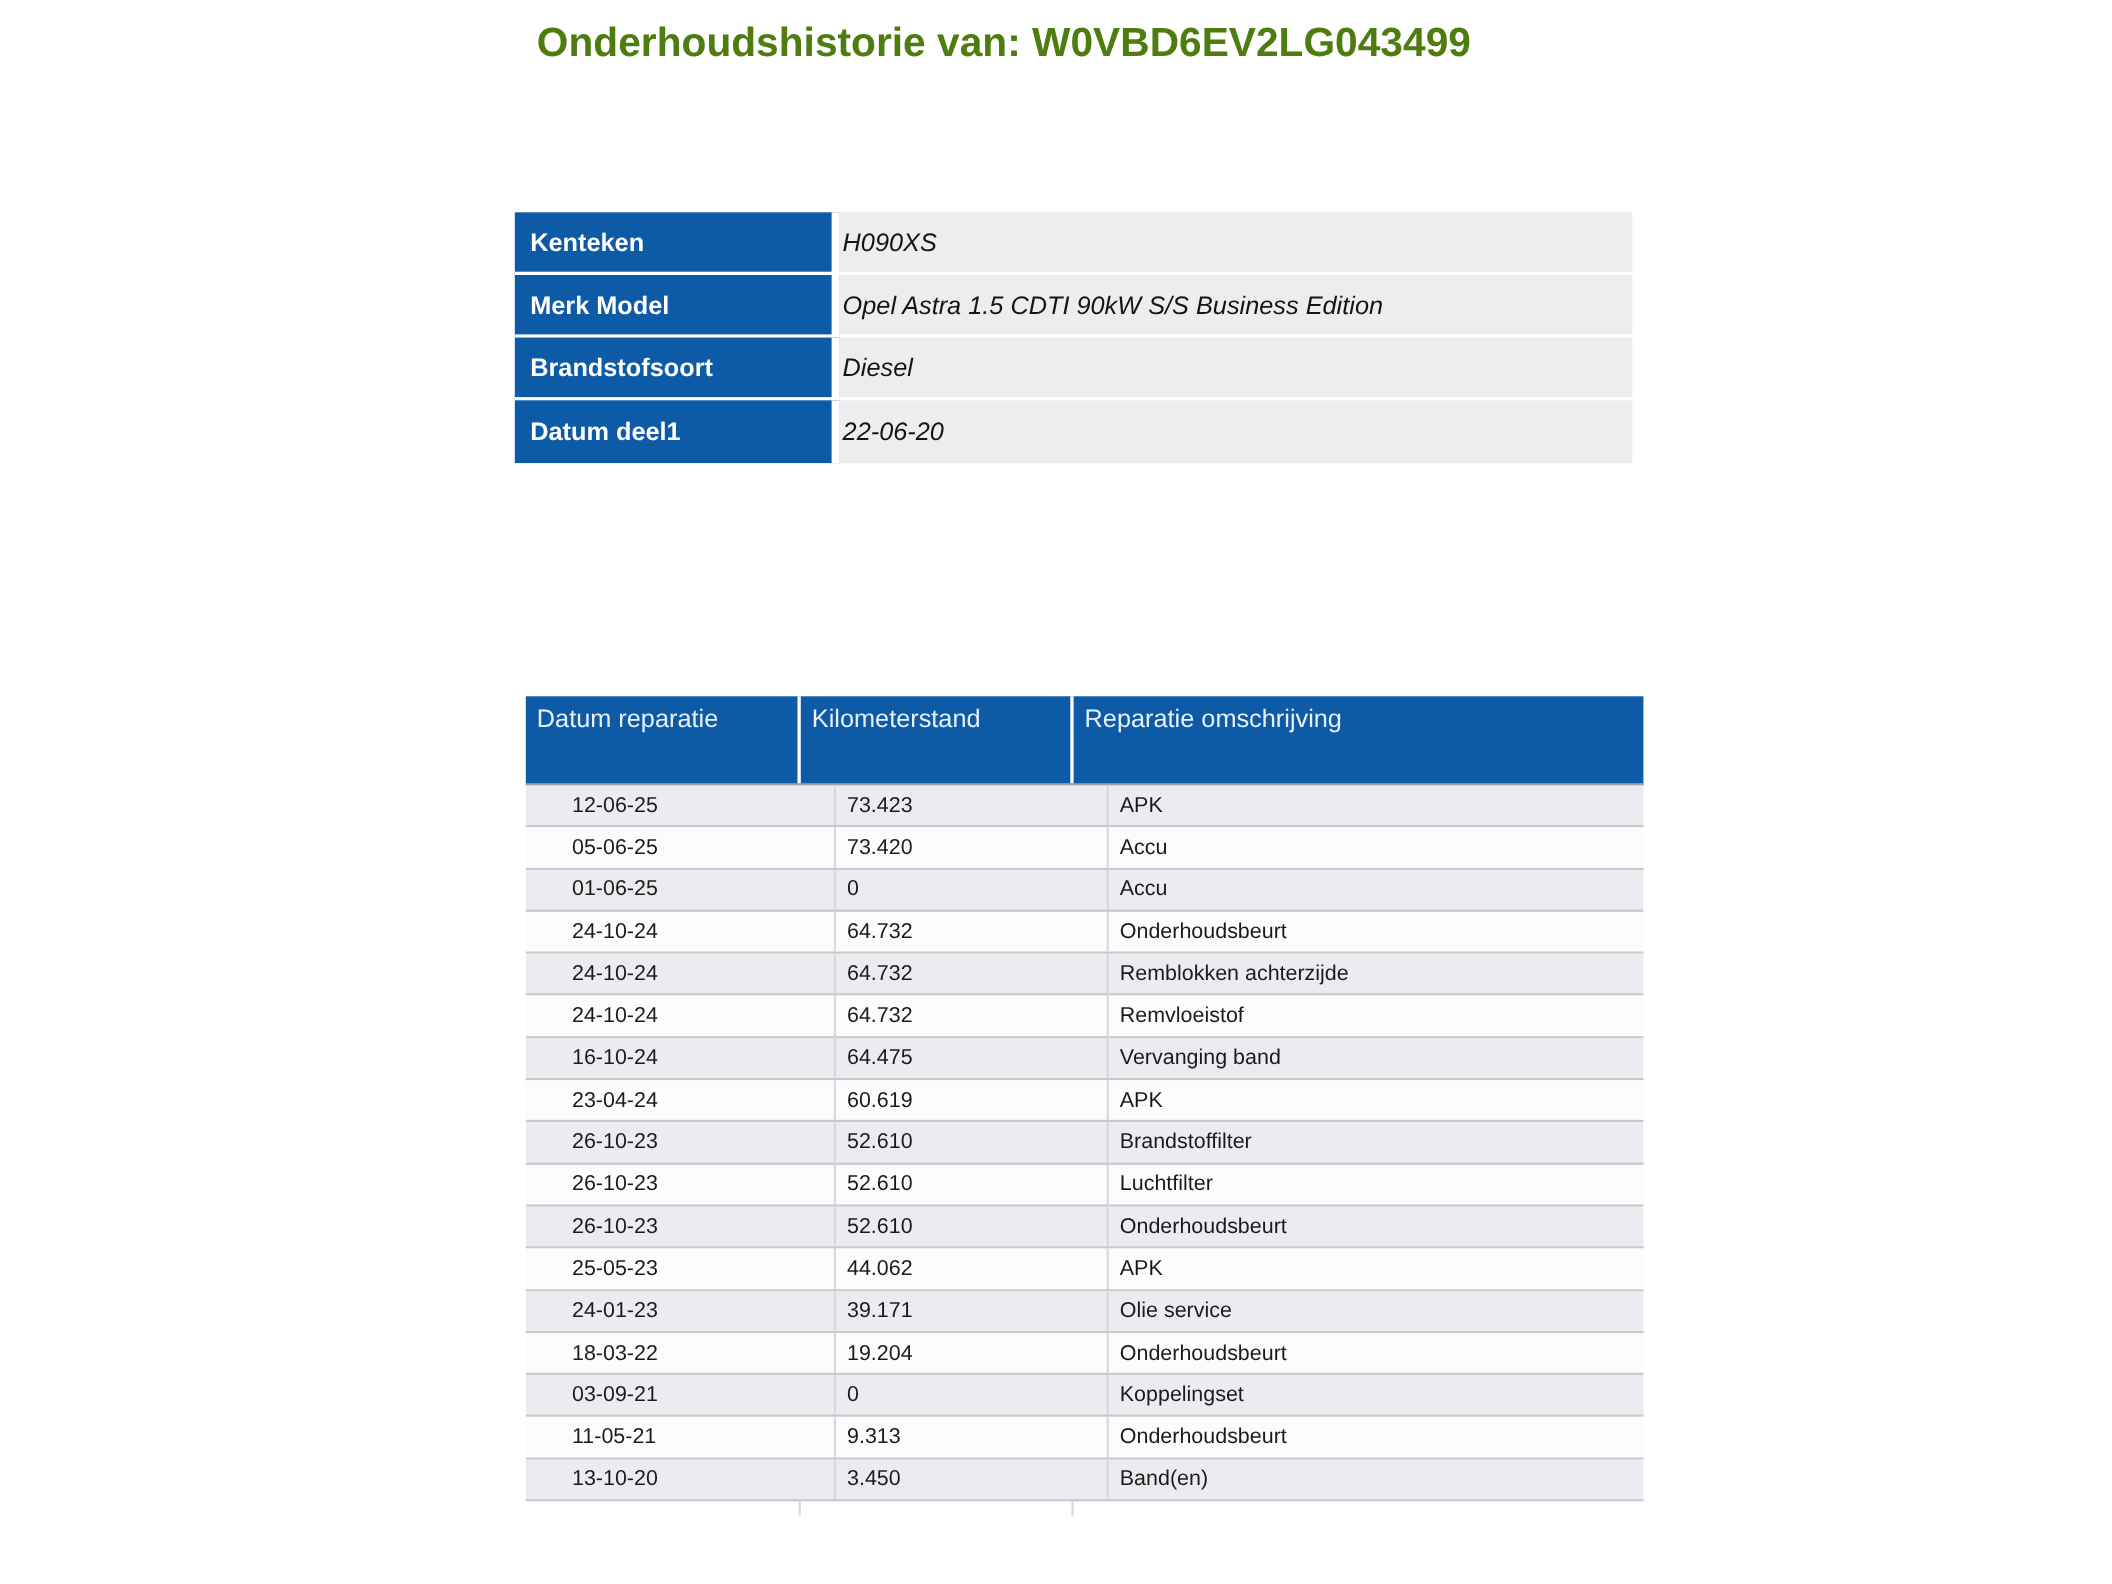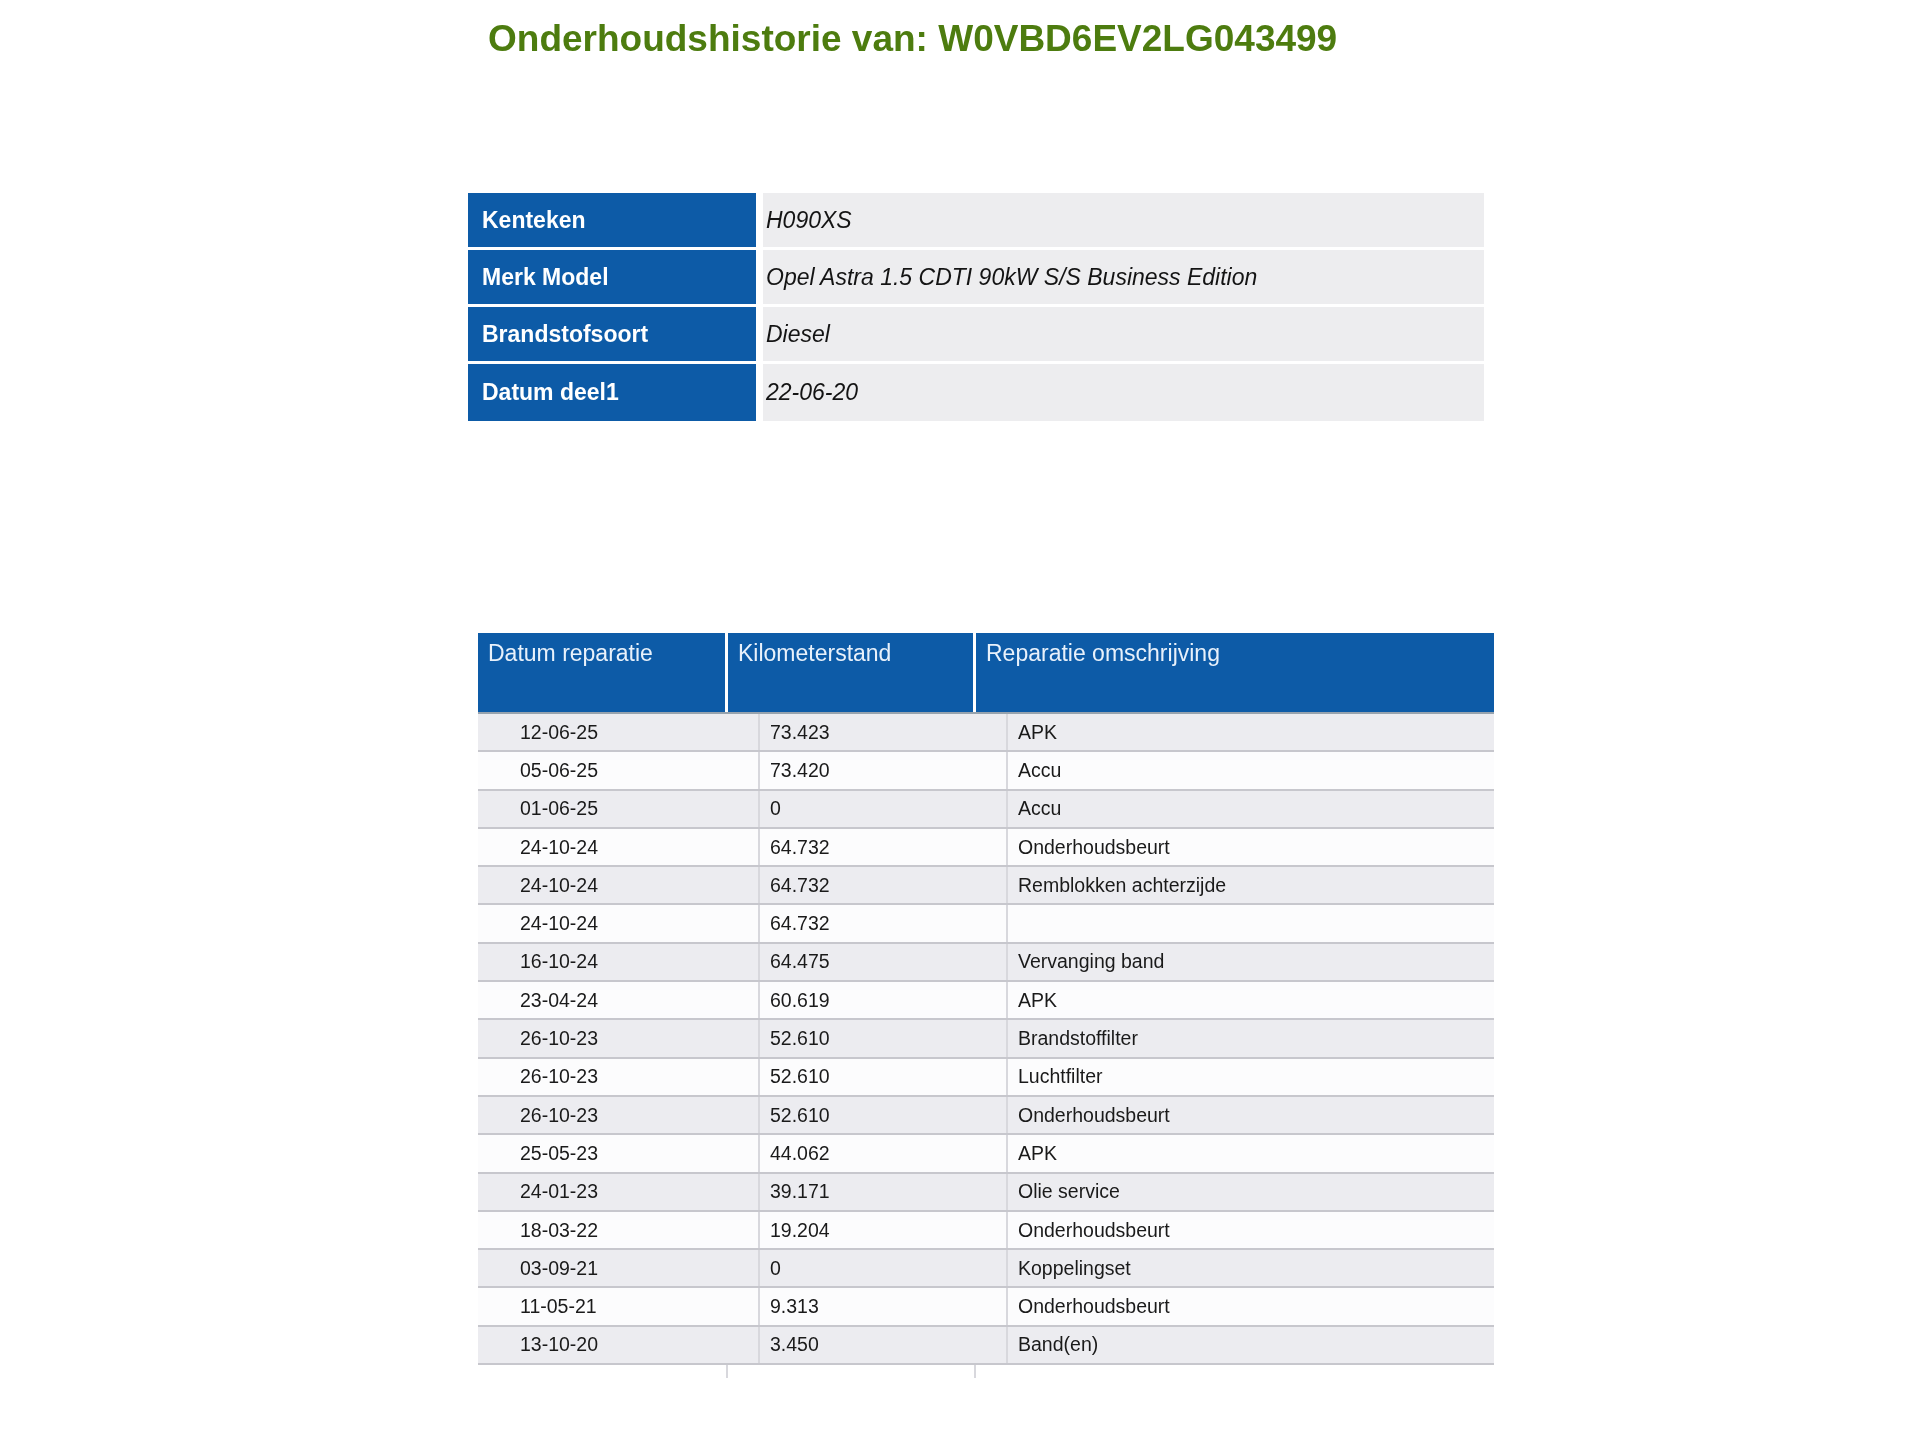--- a/index.html
+++ b/index.html
@@ -161,20 +161,21 @@
         <div class="r-cell c3">Onderhoudsbeurt</div>
       </div>
       <div class="hist-row even">
         <div class="r-cell c1">24-10-24</div>
         <div class="r-cell c2">64.732</div>
         <div class="r-cell c3">Remblokken achterzijde</div>
       </div>
       <div class="hist-row odd">
         <div class="r-cell c1">24-10-24</div>
         <div class="r-cell c2">64.732</div>
+        <div class="r-cell c3">Remvloeistof</div>
       </div>
       <div class="hist-row even">
         <div class="r-cell c1">16-10-24</div>
         <div class="r-cell c2">64.475</div>
         <div class="r-cell c3">Vervanging band</div>
       </div>
       <div class="hist-row odd">
         <div class="r-cell c1">23-04-24</div>
         <div class="r-cell c2">60.619</div>
         <div class="r-cell c3">APK</div>

